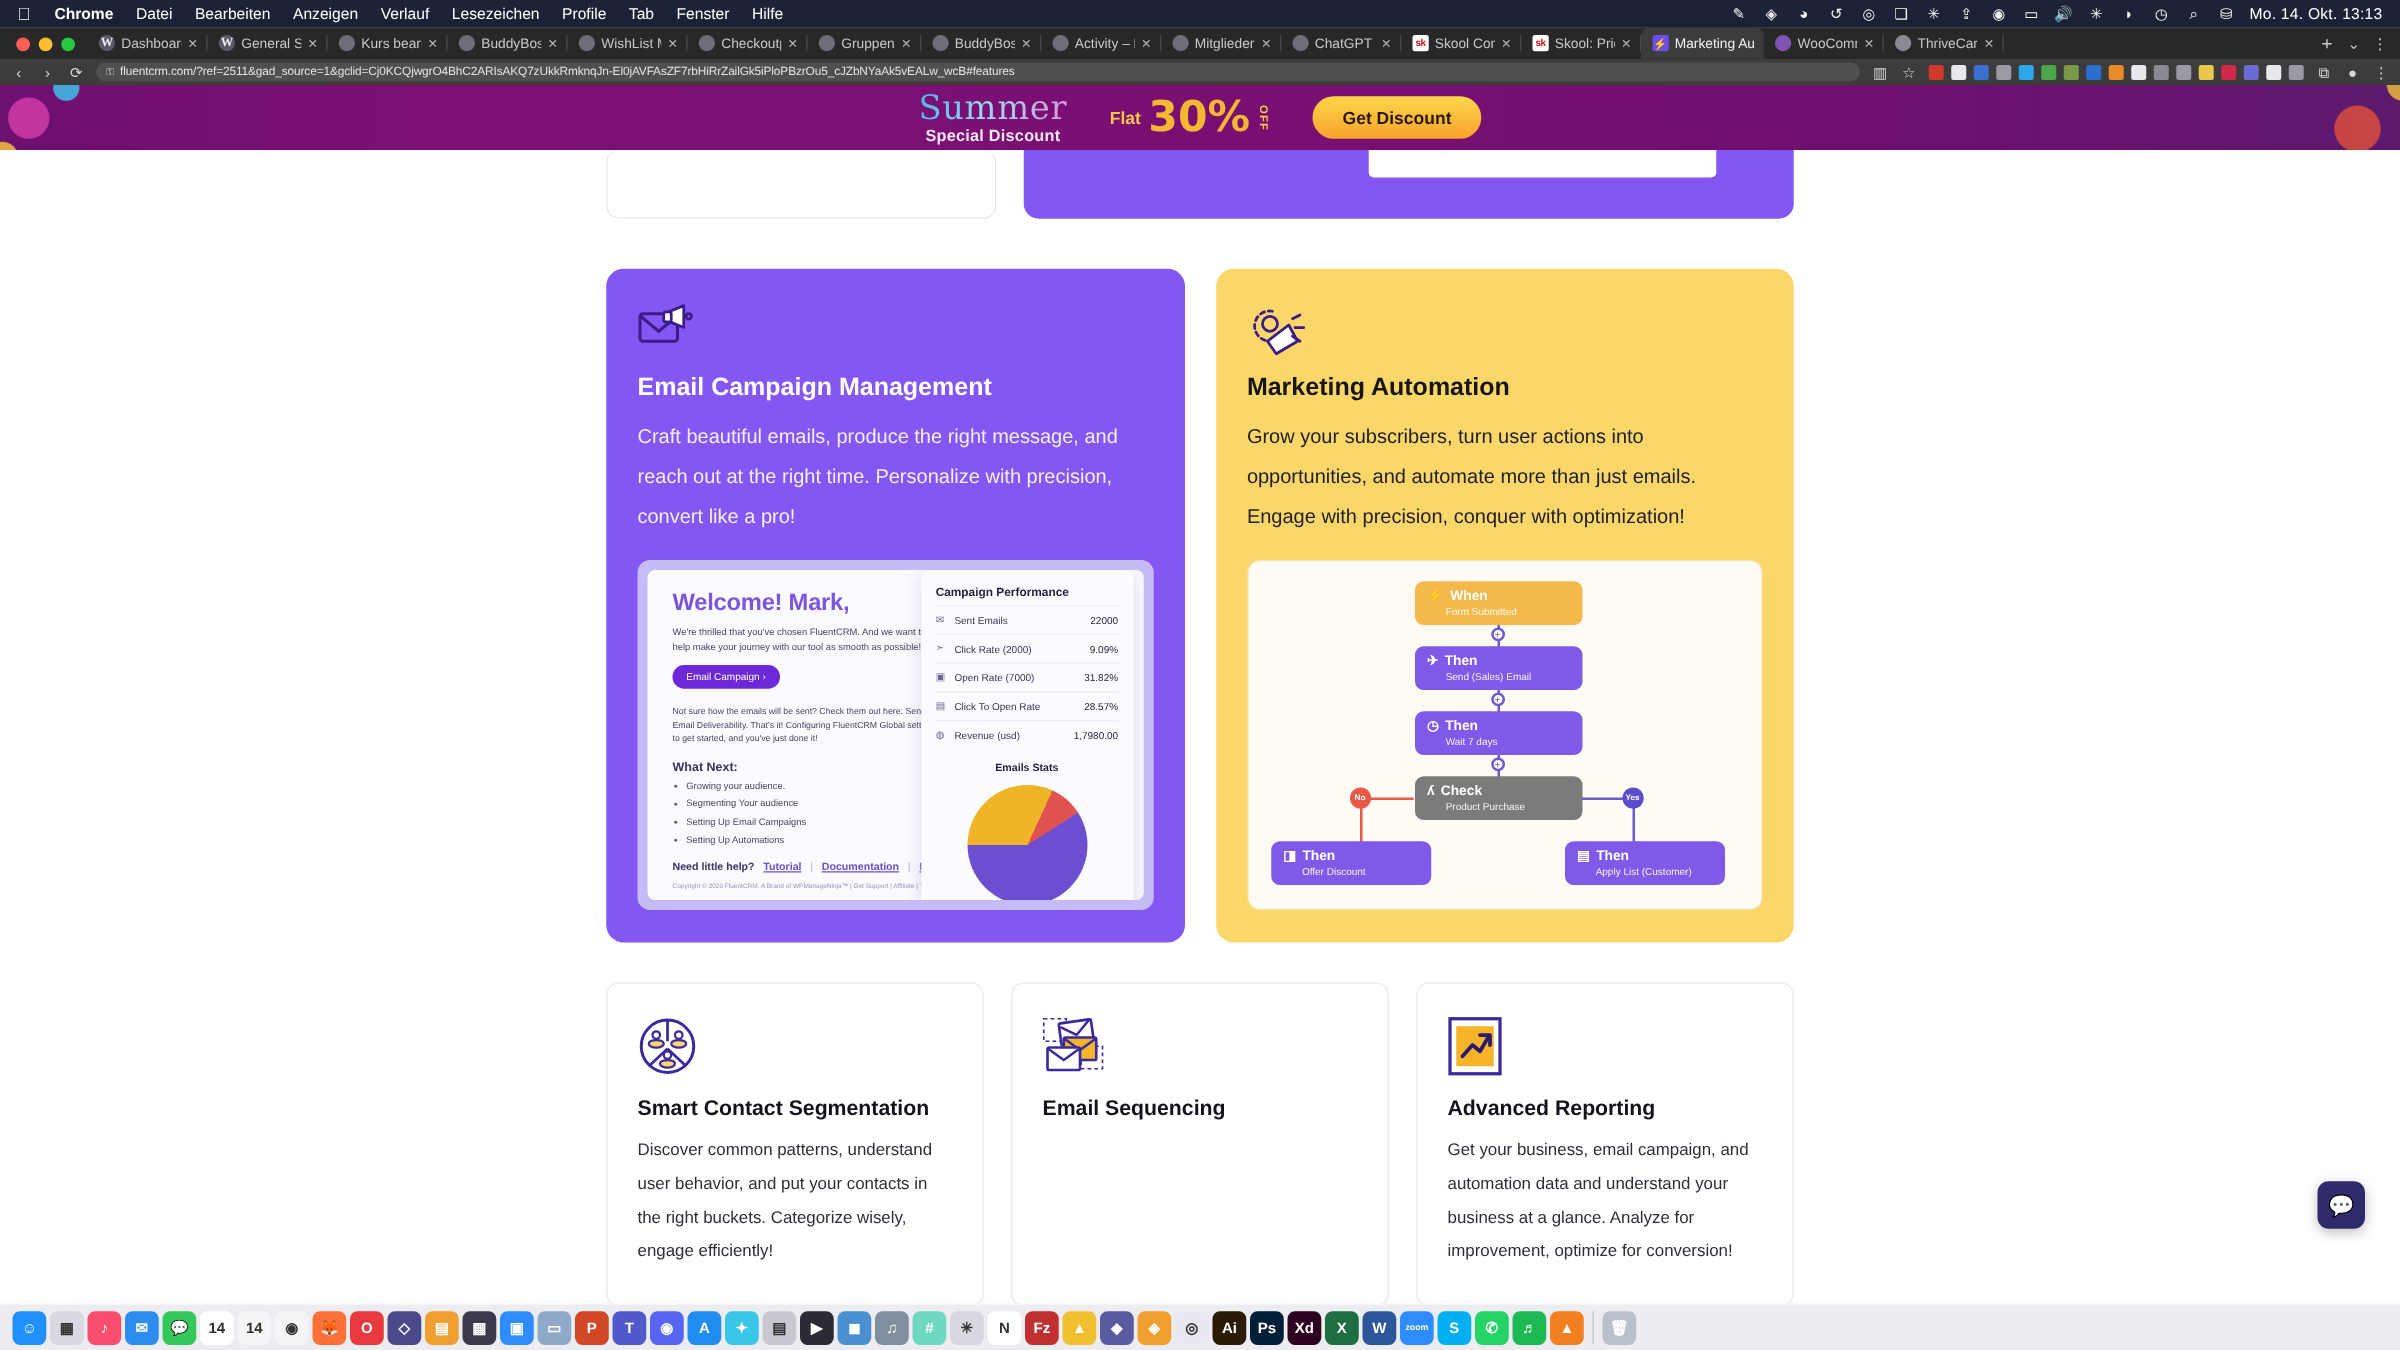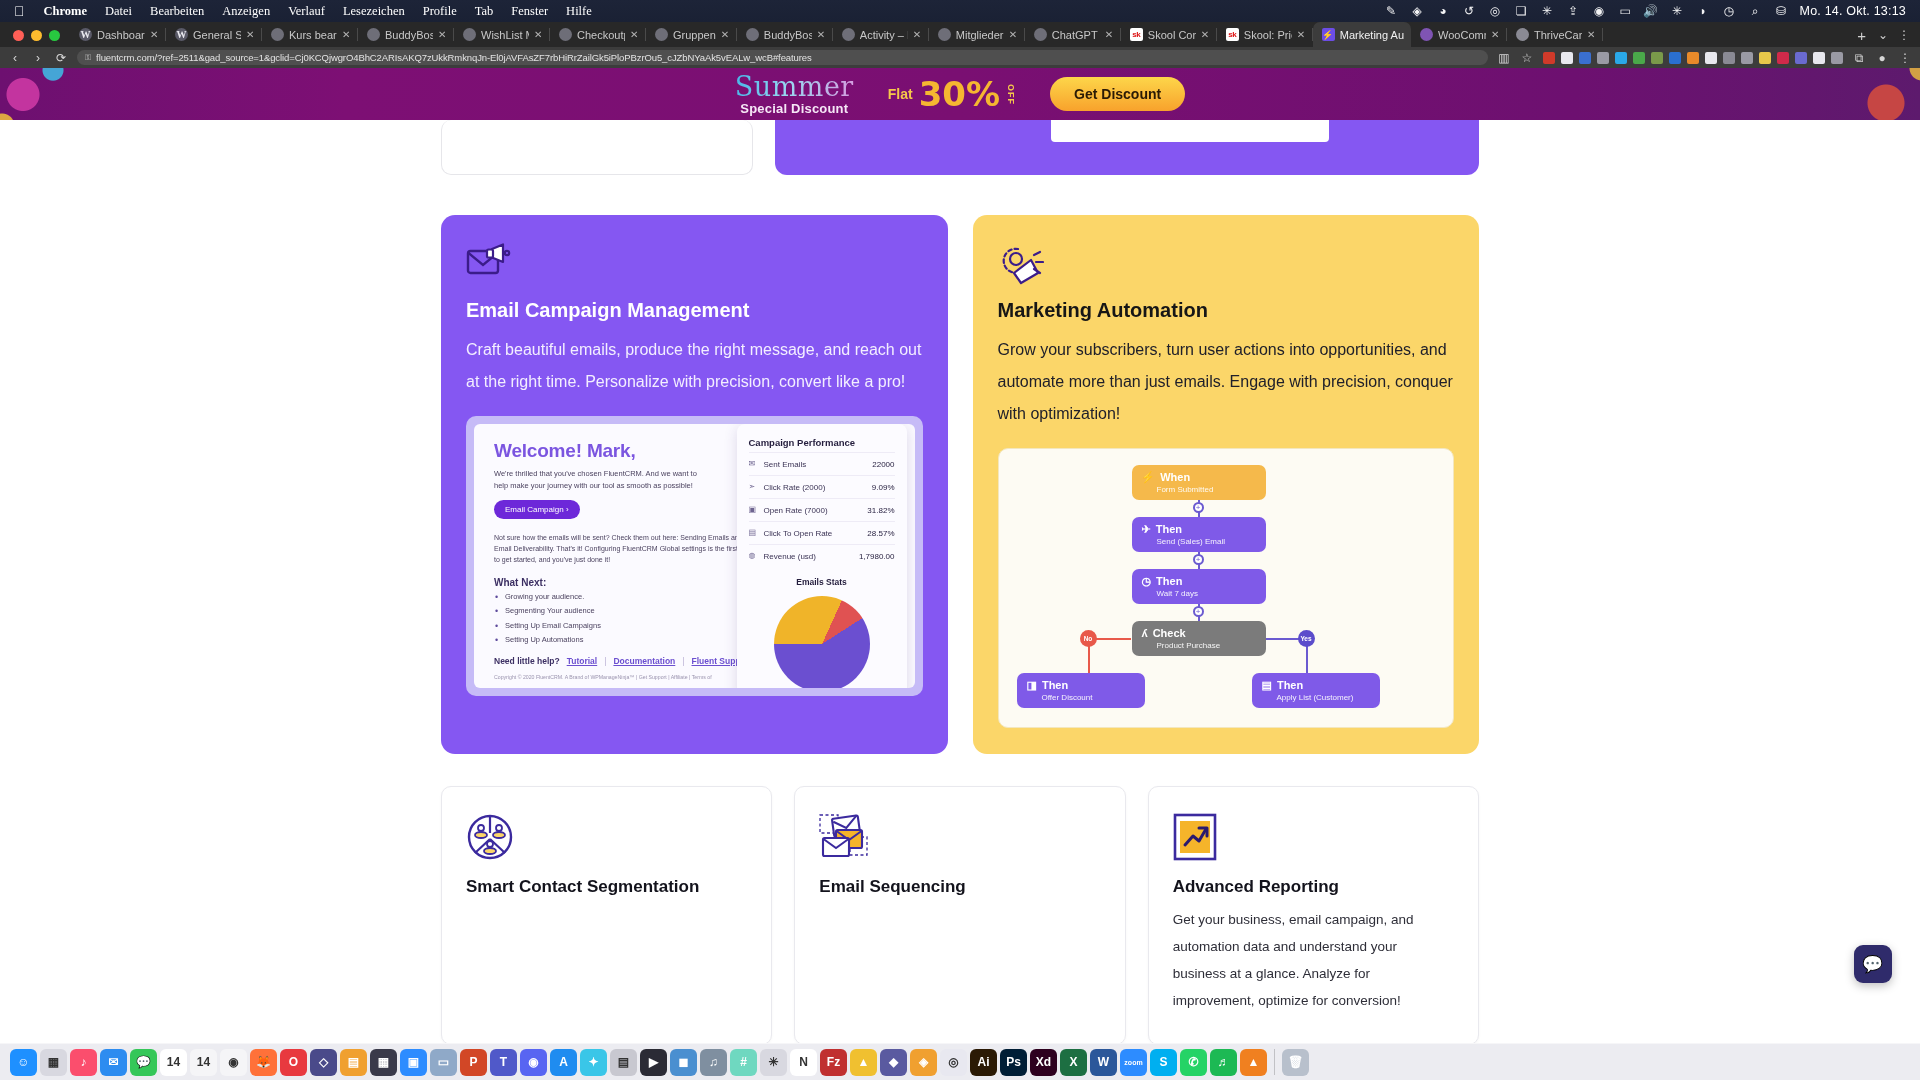--- a/index.html
+++ b/index.html
@@ -11,21 +11,21 @@
   }
 
   
   .menubar{
     position:absolute; top:0; left:0; width:1920px; height:22px;
     background:linear-gradient(180deg,#1d2438 0%,#1a2134 100%);
     display:flex; align-items:center; color:#ffffff;
     font-size:12.5px; padding:0 8px; z-index:50;
   }
   .mb-apple{ font-size:14px; padding:0 10px 0 6px; line-height:1; }
-  .mb-item{ padding:0 9px; white-space:nowrap;font-family:Liberation Serif, serif; }
+  .mb-item{ padding:0 9px; white-space:nowrap; }
   .mb-item.bold{ font-weight:bold; }
   .mb-right{ margin-left:auto; display:flex; align-items:center; gap:11px; padding-right:6px;}
   .mb-ico{ width:15px; height:15px; display:flex; align-items:center; justify-content:center; font-size:12px; opacity:.95;}
   .mb-clock{ font-size:12.5px; white-space:nowrap; letter-spacing:.2px;}
 
   
   .chrome{
     position:absolute; top:22px; left:0; width:1920px; height:46px;
     background:#282828;
   }
@@ -122,21 +122,21 @@
   .pf-flat{ color:#f5c84a; font-size:14px; font-weight:bold; }
   .pf-30{ color:#f5b731; font-size:34px; font-weight:bold; line-height:1; font-family:"DejaVu Sans",sans-serif;}
   .pf-off{ color:#f5c84a; font-size:9px; font-weight:bold; writing-mode:vertical-rl; letter-spacing:1px;}
   .promo-btn{
     z-index:2; background:linear-gradient(180deg,#fdd64a 0%,#f8a22c 100%);
     color:#2a1a05; font-size:14px; font-weight:bold; border:none; border-radius:20px;
     padding:9px 24px; cursor:pointer;
   }
 
   .content{ padding:0; }
-  .wrap{ width:1038px; margin:0 auto; }
+  .wrap{ width:950px; margin:0 auto; }
 
   
   .toprow{ display:flex; gap:22px; padding-top:0px; height:60px; }
   .toprow .tcard-l{
     width:312px; border:1px solid #e6e6ea; border-radius:10px; background:#fff;
     border-top:none; height:55px;
   }
   .toprow .tcard-r{
     flex:1; background:#8557f2; border-radius:0 0 12px 12px; height:55px; position:relative; overflow:hidden;
   }
@@ -659,20 +659,21 @@
               <path d="M24 3 L24 20 M24 26 L9 40 M24 26 L39 40" stroke="#3b2a9e" stroke-width="2.2" fill="none"></path>
               <circle cx="15" cy="15" r="3" fill="none" stroke="#3b2a9e" stroke-width="1.8"></circle>
               <ellipse cx="15" cy="22" rx="6" ry="3" fill="#fbd669" stroke="#3b2a9e" stroke-width="1.8"></ellipse>
               <circle cx="33" cy="15" r="3" fill="none" stroke="#3b2a9e" stroke-width="1.8"></circle>
               <ellipse cx="33" cy="22" rx="6" ry="3" fill="#fbd669" stroke="#3b2a9e" stroke-width="1.8"></ellipse>
               <circle cx="24" cy="31" r="3" fill="none" stroke="#3b2a9e" stroke-width="1.8"></circle>
               <ellipse cx="24" cy="38" rx="6" ry="3" fill="#fbd669" stroke="#3b2a9e" stroke-width="1.8"></ellipse>
             </svg>
           </div>
           <div class="tc-title">Smart Contact Segmentation</div>
+          <div class="tc-desc">Discover common patterns, understand user behavior, and put your contacts in the right buckets. Categorize wisely, engage efficiently!</div>
         </div>
 
         <div class="tricard">
           <div class="tc-icon">
             <svg width="50" height="48" viewBox="0 0 50 48">
               <rect x="1" y="2" width="18" height="18" fill="none" stroke="#3b2a9e" stroke-width="1.3" stroke-dasharray="3 2.5"></rect>
               <rect x="31" y="24" width="17" height="18" fill="none" stroke="#3b2a9e" stroke-width="1.3" stroke-dasharray="3 2.5"></rect>
               <rect x="14" y="4" width="26" height="18" rx="1.5" fill="#ffffff" stroke="#3b2a9e" stroke-width="2.1" transform="rotate(-8 27 13)"></rect>
               <path d="M15 7 L27 15 L39 4" fill="none" stroke="#3b2a9e" stroke-width="2" transform="rotate(-8 27 13)"></path>
               <rect x="17" y="17" width="26" height="18" rx="1.5" fill="#f5b42a" stroke="#3b2a9e" stroke-width="2.1"></rect>

